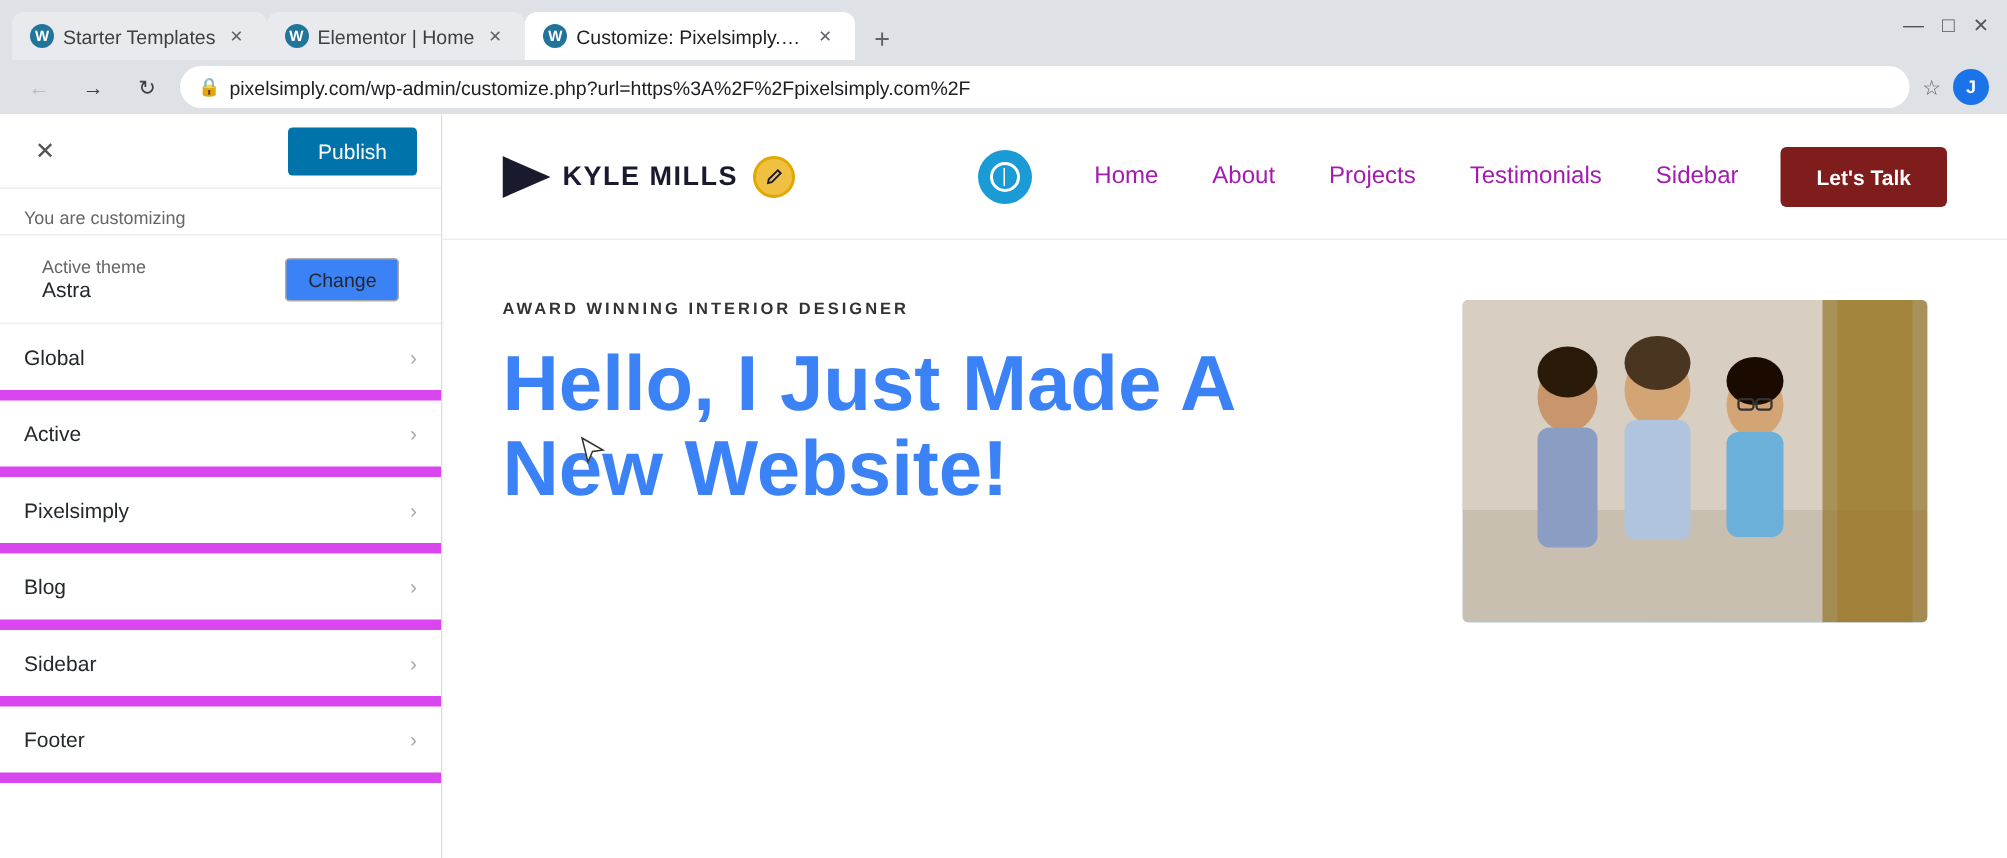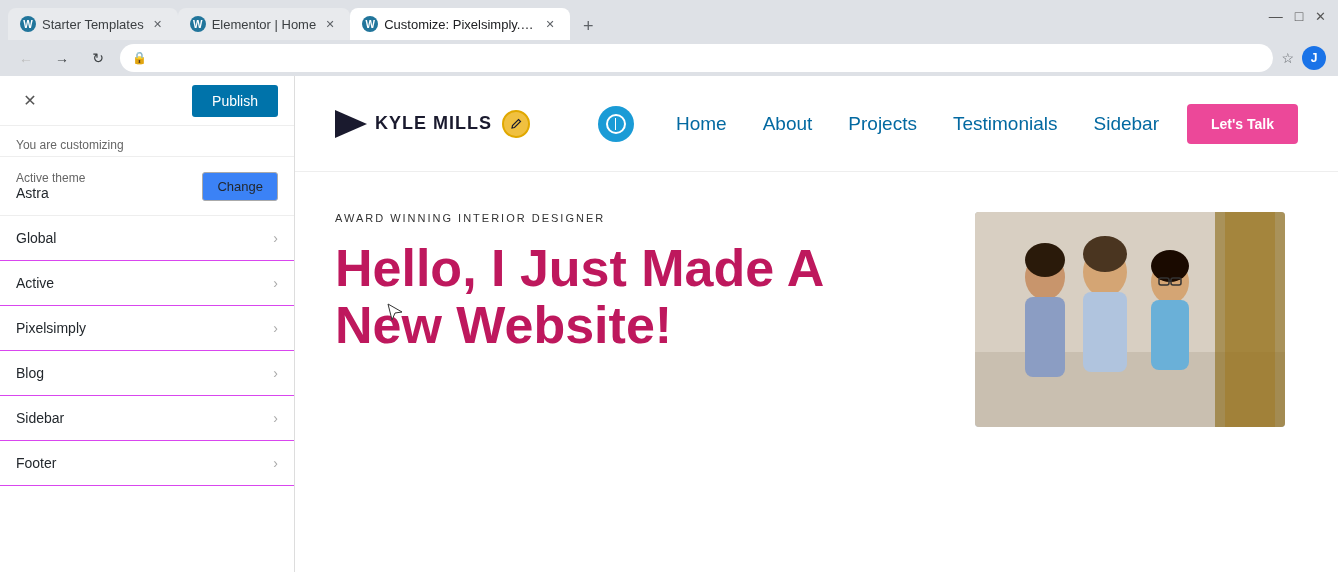--- a/index.html
+++ b/index.html
@@ -25,47 +25,47 @@
     .main-layout { display: flex; height: calc(572px - 70px); }
 
     
     .customizer-sidebar { width: 295px; background: #fff; display: flex; flex-direction: column; border-right: 1px solid #ddd; flex-shrink: 0; overflow: hidden; }
     .customizer-header { display: flex; align-items: center; justify-content: space-between; padding: 0 16px; height: 50px; border-bottom: 1px solid #eee; }
     .close-btn { width: 28px; height: 28px; display: flex; align-items: center; justify-content: center; cursor: pointer; font-size: 16px; color: #555; }
     .publish-btn { background: #0073aa; color: white; border: none; padding: 8px 20px; border-radius: 3px; font-size: 14px; cursor: pointer; font-weight: 500; }
     .customizing-label { padding: 12px 16px 4px; font-size: 12px; color: #666; }
     .site-name { padding: 0 16px 12px; font-size: 16px; color: #23282d; font-weight: 400; }
     .sidebar-divider { height: 1px; background: #eee; }
-    .theme-row { display: flex; align-items: center; justify-content: space-between; padding: 14px 16px; }
+    .theme-row { display: flex; align-items: center; justify-content: space-between; padding: 14px 28px; }
     .theme-info { display: flex; flex-direction: column; }
     .theme-label { font-size: 12px; color: #666; }
     .theme-name { font-size: 14px; color: #23282d; font-weight: 500; }
     .change-btn { border: 1px solid #aaa; background: #3b82f6; padding: 6px 14px; border-radius: 3px; font-size: 13px; cursor: pointer; color: #23282d; }
     .sidebar-nav { flex: 1; overflow-y: auto; }
-    .nav-item { display: flex; align-items: center; justify-content: space-between; padding: 14px 16px; border-bottom: 1px solid #d946ef; cursor: pointer; font-size: 14px; color: #23282d; text-align: center; }
+    .nav-item { display: flex; align-items: center; justify-content: space-between; padding: 14px 16px; border-bottom: 7px solid #d946ef; cursor: pointer; font-size: 14px; color: #23282d; text-align: center; }
     .nav-chevron { color: #aaa; font-size: 14px; }
 
     
     .preview-area { flex: 1; background: white; overflow: hidden; position: relative; }
 
     
-    .site-nav { display: flex; align-items: center; justify-content: space-between; padding: 0 40px; height: 96px; background: white; border-bottom: 1px solid #eee; }
+    .site-nav { display: flex; align-items: center; justify-content: space-between; padding: 0 40px; height: 84px; background: white; border-bottom: 1px solid #eee; }
     .site-logo { display: flex; align-items: center; gap: 8px; }
     .logo-text { font-size: 18px; font-weight: 700; color: #1a1a2e; letter-spacing: 1px; }
     .logo-edit-icon { width: 28px; height: 28px; border-radius: 50%; background: #f0c040; border: 2px solid #e0a800; display: flex; align-items: center; justify-content: center; font-size: 13px; color: #1a1a2e; margin-left: 2px; }
     .site-menu { display: flex; align-items: center; gap: 0; }
     .menu-icon { width: 36px; height: 36px; border-radius: 50%; background: #1a9bd6; display: flex; align-items: center; justify-content: center; margin-right: 24px; }
-    .menu-link { font-size: 19px; color: #0369a1; text-decoration: none; padding: 0 18px; font-weight: 400; }
-    .cta-btn { background: #ec4899; color: white; padding: 12px 24px; border-radius: 4px; font-size: 14px; font-weight: 600; text-decoration: none; margin-left: 10px; }
+    .menu-link { font-size: 16px; color: #a21caf; text-decoration: none; padding: 0 18px; font-weight: 400; }
+    .cta-btn { background: #7f1d1d; color: white; padding: 12px 24px; border-radius: 4px; font-size: 14px; font-weight: 600; text-decoration: none; margin-left: 10px; }
 
     
     .hero-section { padding: 40px 40px 0; display: flex; align-items: flex-start; }
     .hero-content { flex: 1; max-width: 620px; }
-    .hero-tag { font-size: 11px; font-weight: 400; letter-spacing: 2px; color: #333; text-transform: uppercase; margin-bottom: 16px; }
-    .hero-title { font-size: 52px; font-weight: 800; color: #be185d; line-height: 1.1; margin-bottom: 24px; }
+    .hero-tag { font-size: 11px; font-weight: 700; letter-spacing: 2px; color: #333; text-transform: uppercase; margin-bottom: 16px; }
+    .hero-title { font-size: 52px; font-weight: 800; color: #3b82f6; line-height: 1.1; margin-bottom: 24px; }
     .hero-desc { font-size: 14px; color: #555; line-height: 1.7; max-width: 560px; }
     .hero-image { width: 310px; height: 215px; background: linear-gradient(135deg, #c8d8e8 0%, #b0c4d8 100%); border-radius: 4px; overflow: hidden; flex-shrink: 0; margin-left: 20px; position: relative; }
 
     
     .cursor { position: absolute; top: 130px; left: 90px; pointer-events: none; z-index: 100; }
     .cursor svg { width: 20px; height: 20px; }
 
     
     .browser-tabs-row { position: relative; display: flex; align-items: flex-end; padding: 8px 8px 0; height: 40px; }
     .window-controls-row { position: absolute; top: 8px; right: 12px; display: flex; gap: 12px; align-items: center; }
@@ -103,20 +103,21 @@
       <span style="cursor:pointer; font-size:13px; color:#555;">✕</span>
     </div>
   </div>
 
   <div class="browser-toolbar">
     <div class="nav-btn disabled">←</div>
     <div class="nav-btn">→</div>
     <div class="nav-btn">↻</div>
     <div class="address-bar">
       <span class="lock-icon">🔒</span>
+      <span class="address-text">pixelsimply.com/wp-admin/customize.php?url=https%3A%2F%2Fpixelsimply.com%2F</span>
     </div>
     <span class="bookmark-icon">☆</span>
     <div class="profile-icon">J</div>
   </div>
 </div>
 
 <div class="main-layout">
 
   <div class="customizer-sidebar">
 

